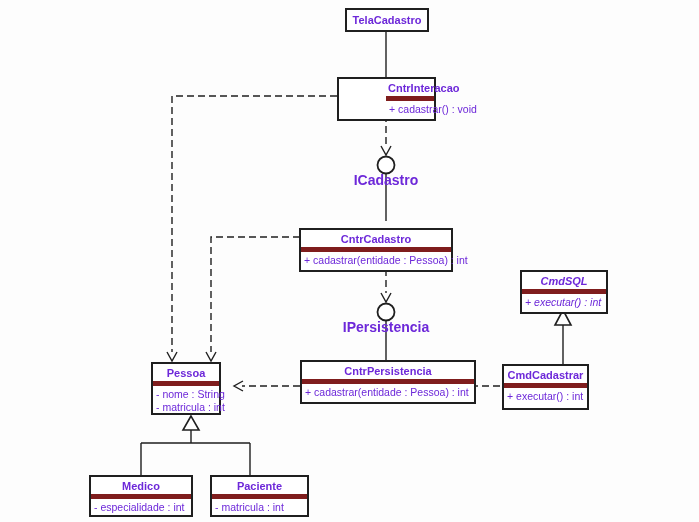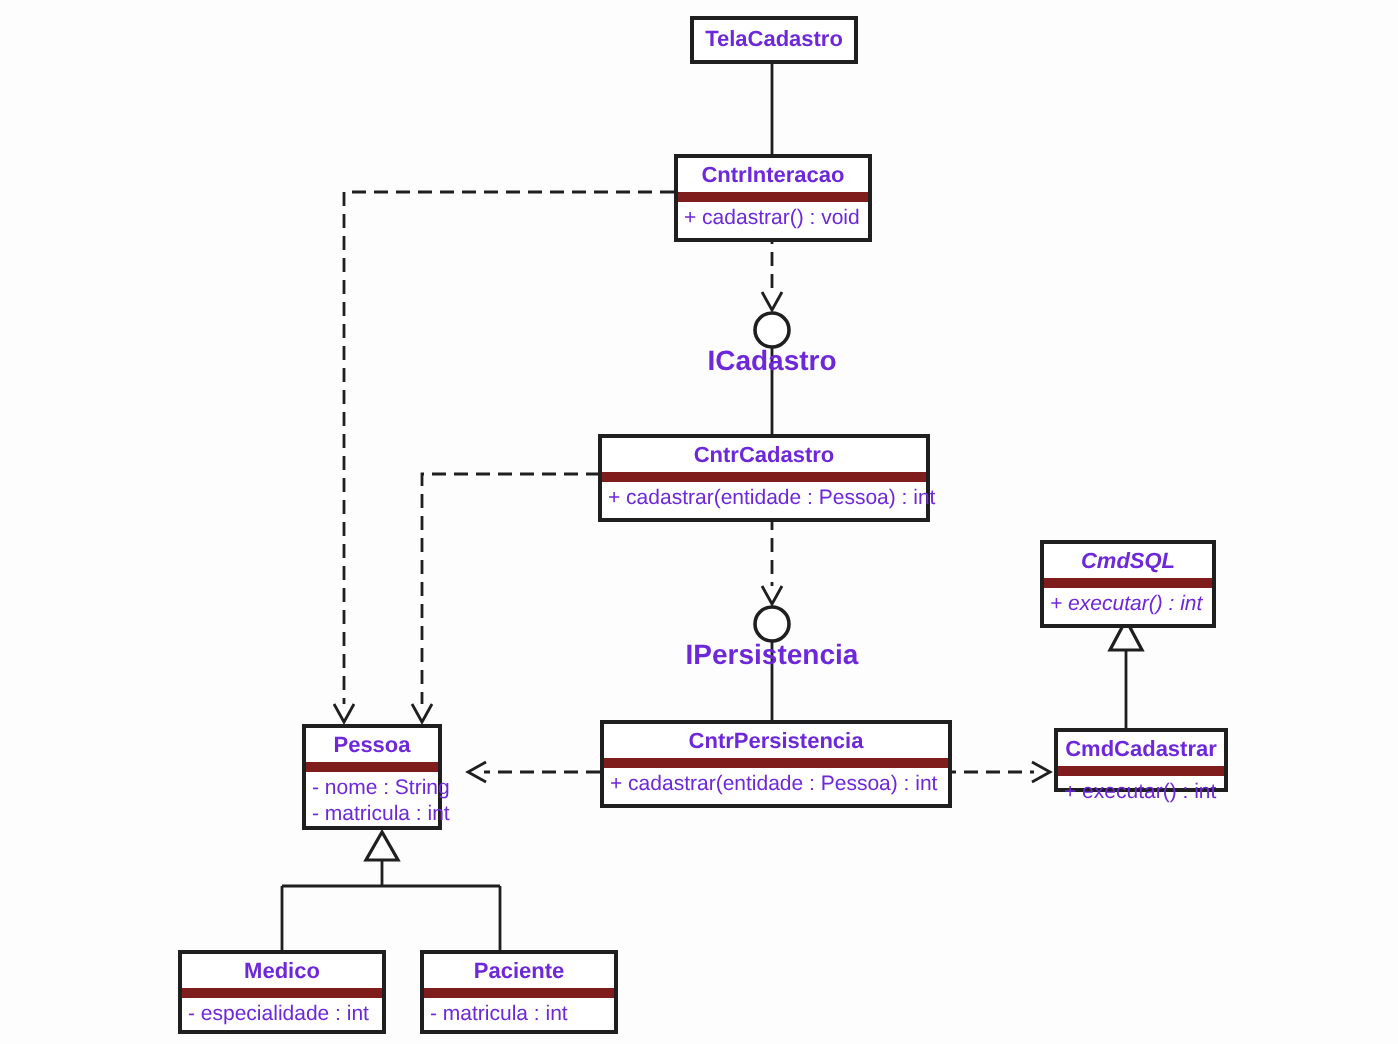--- a/index.html
+++ b/index.html
@@ -21,25 +21,25 @@
     font-size:10.5px;line-height:13px;padding:0 3px;white-space:nowrap;
   }
   .abstract .uml-title,.abstract .uml-member{font-style:italic;}
   .iface-label{
     position:absolute;z-index:2;width:110px;text-align:center;
     font-weight:bold;font-size:14px;line-height:11px;
   }
   
   #cls-telacadastro{left:345px;top:8px;width:84px;height:24px;}
   #cls-telacadastro .uml-title{padding-top:4px;}
-  #cls-cntrinteracao{left:337px;top:77px;width:99px;}
-  #cls-cntrcadastro{left:299px;top:217px;width:166px;}
+  #cls-cntrinteracao{left:337px;top:77px;width:99px;padding-left:47px;}
+  #cls-cntrcadastro{left:299px;top:228px;width:154px;}
   #cls-cntrpersistencia{left:300px;top:360px;width:176px;}
   #cls-cmdsql{left:520px;top:270px;width:88px;}
-  #cls-cmdcadastrar{left:527px;top:364px;width:87px;height:32px;}
+  #cls-cmdcadastrar{left:502px;top:364px;width:87px;height:46px;}
   #cls-pessoa{left:151px;top:362px;width:70px;height:53px;}
   #cls-medico{left:89px;top:475px;width:104px;height:42px;}
   #cls-paciente{left:210px;top:475px;width:99px;height:42px;}
   #lbl-icadastro{left:331px;top:175px;}
   #lbl-ipersistencia{left:331px;top:322px;}
 </style>
 </head>
 <body>
 
 <div class="canvas">

